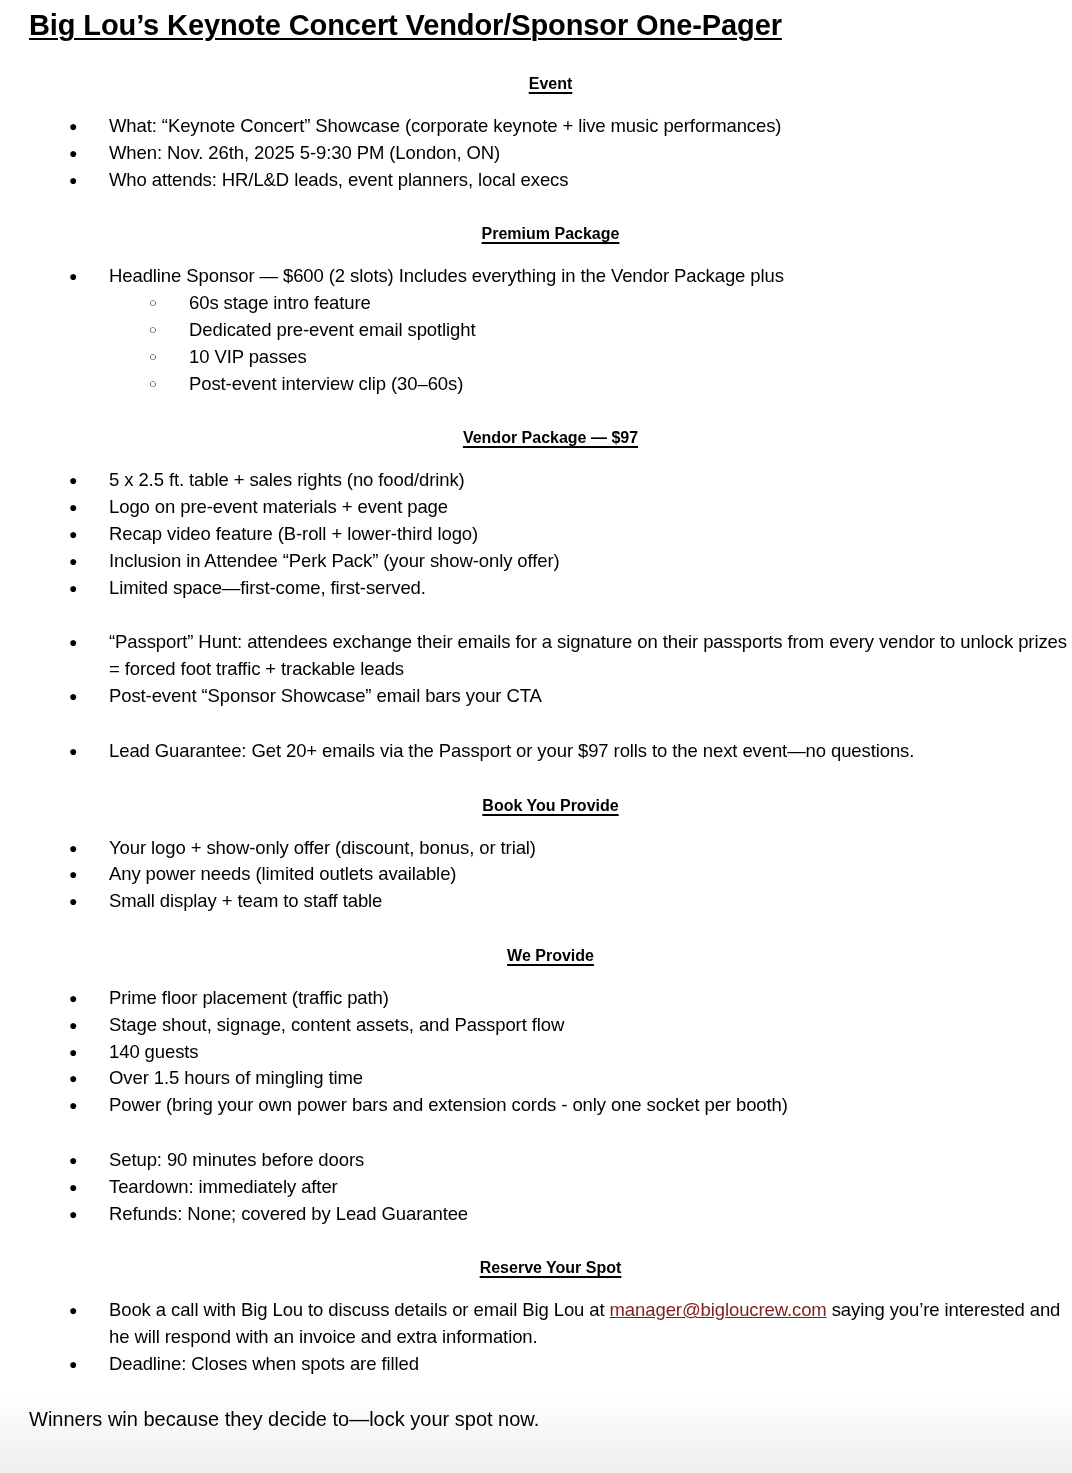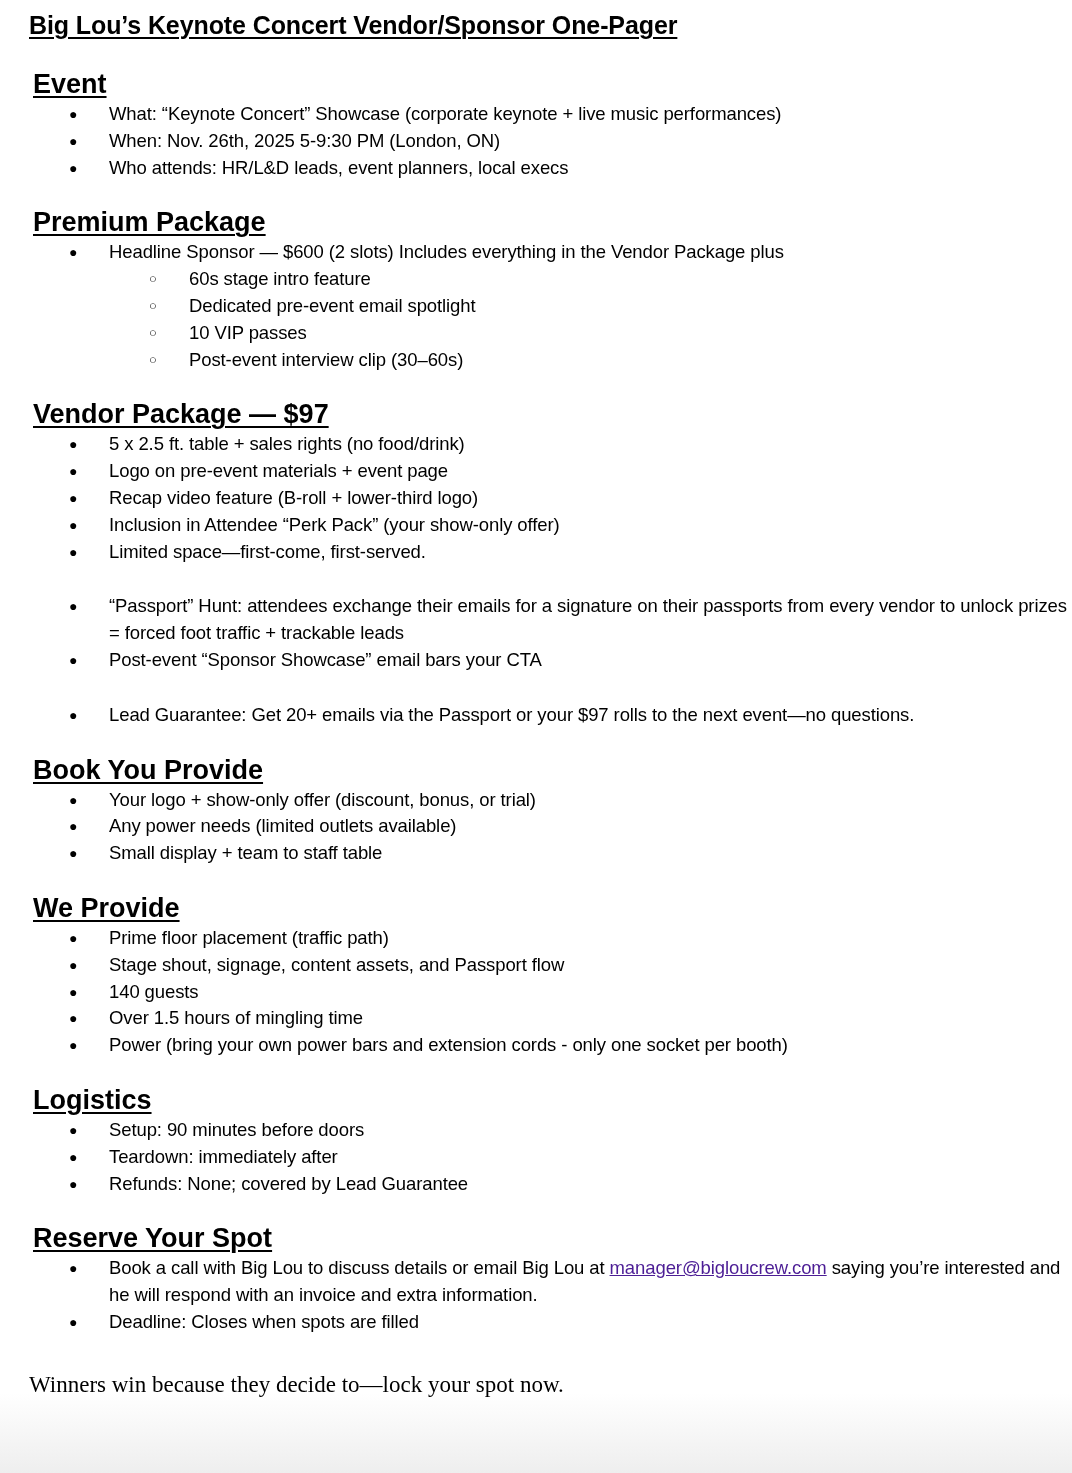--- a/index.html
+++ b/index.html
@@ -19,45 +19,46 @@
       right: 0;
     }
     .fade {
       position: absolute;
       left: 0; right: 0; bottom: 0;
       height: 80px;
       background: linear-gradient(to bottom, rgba(255,255,255,0), #eeeeee);
       z-index: 0;
     }
     .title {
-      font-size: 25px;
+      font-size: 29px;
       font-weight: bold;
       text-decoration: underline;
       text-decoration-thickness: 2px;
       text-underline-offset: 3px;
       margin: 0;
       line-height: 34px;
       letter-spacing: -0.1px;
     }
     .subtitle {
       font-size: 18.5px;
       margin: 0;
       line-height: 28px;
       letter-spacing: -0.15px;
     }
     .section { margin-top: 28px; }
     .section.first { margin-top: 29px; }
     .heading {
-      font-size: 27px;
+      font-size: 16px;
       font-weight: bold;
       text-decoration: underline;
       text-decoration-thickness: 2px;
       text-underline-offset: 3px;
-      margin: 4px;
+      margin: 16px;
       line-height: 26px;
+      text-align: center;
     }
     ul.bullets {
       list-style: none;
       margin: 0;
       padding: 0;
     }
     ul.bullets > li {
       position: relative;
       padding-left: 80px;
       font-size: 18.5px;
@@ -81,30 +82,29 @@
       font-size: 18.5px;
       line-height: 26.8px;
     }
     ul.sub > li > .ring {
       position: absolute;
       left: 40px;
       top: 0;
       font-size: 13px;
     }
     a.email {
-      color: #4c1d95;
+      color: #7f1d1d;
       text-decoration: underline;
     }
     .closing {
-      font-size: 23px;
+      font-size: 20px;
       line-height: 26px;
-      margin-top: 36px;
+      margin-top: 28px;
       position: relative;
       z-index: 1;
-      font-family: Liberation Serif, serif;
     }
   </style>
 </head>
 <body>
 
 <div class="fade"></div>
 
 <div class="page">
   <h1 class="title">Big Lou’s Keynote Concert Vendor/Sponsor One-Pager</h1>
 
@@ -169,21 +169,20 @@
     <ul class="bullets">
       <li><span class="dot">●</span><span>Prime floor placement (traffic path)</span></li>
       <li><span class="dot">●</span><span>Stage shout, signage, content assets, and Passport flow</span></li>
       <li><span class="dot">●</span><span>140 guests</span></li>
       <li><span class="dot">●</span><span>Over 1.5 hours of mingling time</span></li>
       <li><span class="dot">●</span><span>Power (bring your own power bars and extension cords - only one socket per booth)</span></li>
     </ul>
   </div>
 
   <div class="section">
-    <h2 class="heading">Logistics</h2>
     <ul class="bullets">
       <li><span class="dot">●</span><span>Setup: 90 minutes before doors</span></li>
       <li><span class="dot">●</span><span>Teardown: immediately after</span></li>
       <li><span class="dot">●</span><span>Refunds: None; covered by Lead Guarantee</span></li>
     </ul>
   </div>
 
   <div class="section">
     <h2 class="heading">Reserve Your Spot</h2>
     <ul class="bullets">

